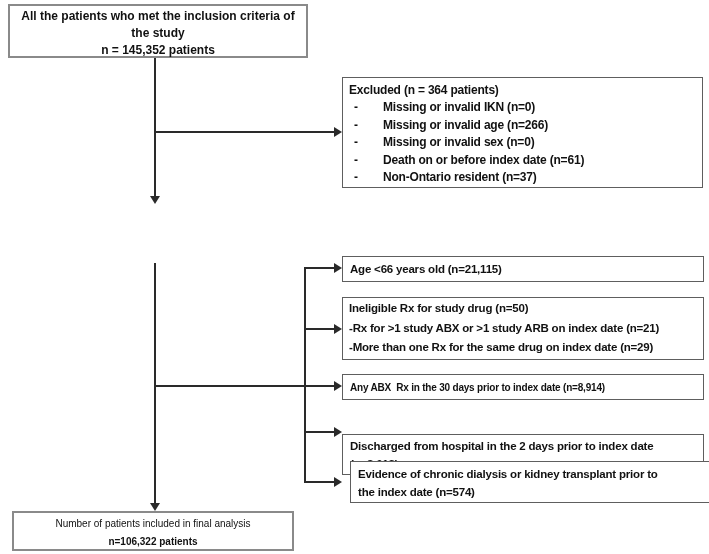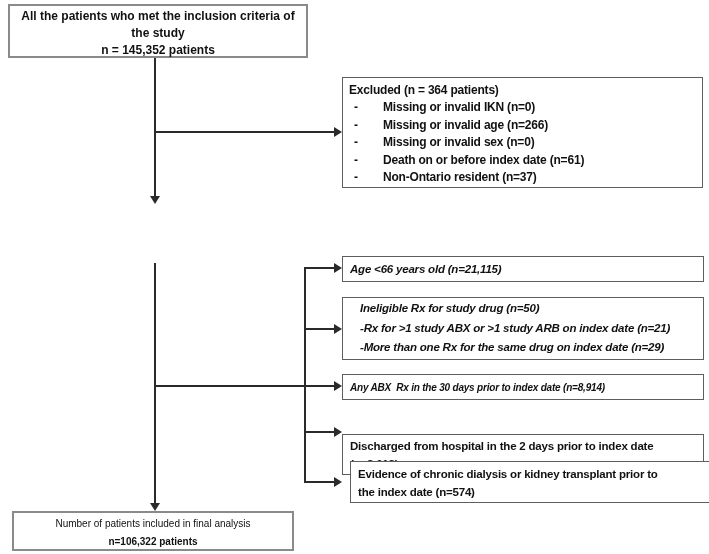--- a/index.html
+++ b/index.html
@@ -17,33 +17,33 @@
     font-family:"Liberation Sans",sans-serif;
     color:var(--text);
     overflow:hidden;
   }
   .box{position:absolute;background:#fff;box-sizing:border-box;}
   .lbox{border:2px solid var(--border-left);}
   .rbox{border:1px solid var(--border-right);letter-spacing:-0.2px;}
   .center{text-align:center;}
   .b{font-weight:bold;}
   .n{font-weight:normal;}
-  .ln{white-space:pre;font-style:italic;}
+  .ln{white-space:pre;}
   .wrapln{white-space:pre;}
   
   .box-inclusion{left:8px;top:4px;width:300px;height:54px;padding-top:2px;font-size:12px;line-height:17px;}
   
   .box-excluded{left:342px;top:77px;width:361px;height:111px;padding:4px 6px 0 6px;font-size:12px;line-height:17.4px;}
   .bullet-row{display:flex;}
   .bullet-dash{width:34px;padding-left:5px;box-sizing:border-box;flex:0 0 auto;}
   
   .box-cleaning{left:12px;top:204px;width:283px;height:59px;padding-top:1px;font-size:12.5px;line-height:19px;}
   
   .box-age{left:342px;top:256px;width:362px;height:26px;padding:3px 6px 0 7px;font-size:11.5px;line-height:19px;}
-  .box-ineligible{left:342px;top:297px;width:362px;height:63px;padding:1px 4px 0 17px;font-size:11.5px;line-height:19.5px;}
+  .box-ineligible{left:342px;top:297px;width:362px;height:63px;padding:1px 4px 0 6px;font-size:11.5px;line-height:19.5px;}
   .box-abx{left:342px;top:374px;width:362px;height:26px;padding:3px 6px 0 7px;font-size:10px;line-height:19px;}
   .box-discharged{left:342px;top:413px;width:362px;height:41px;padding:2px 6px 0 7px;font-size:11.5px;line-height:18px;margin-top:21px;}
   .box-evidence{left:350px;top:461px;width:362px;height:42px;padding:3px 6px 0 7px;font-size:11.5px;line-height:18px;}
   
   .box-final{left:12px;top:511px;width:282px;height:40px;padding-top:2px;font-size:10px;line-height:18px;}
   
   .cline{position:absolute;background:var(--line);}
   .arrow-right{position:absolute;width:0;height:0;
     border-top:5px solid transparent;border-bottom:5px solid transparent;
     border-left:8px solid var(--line);}

